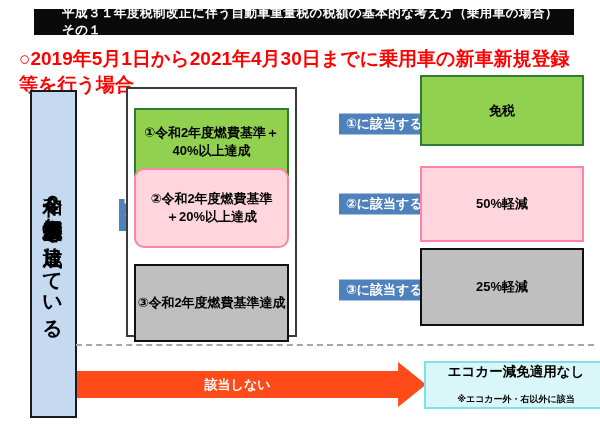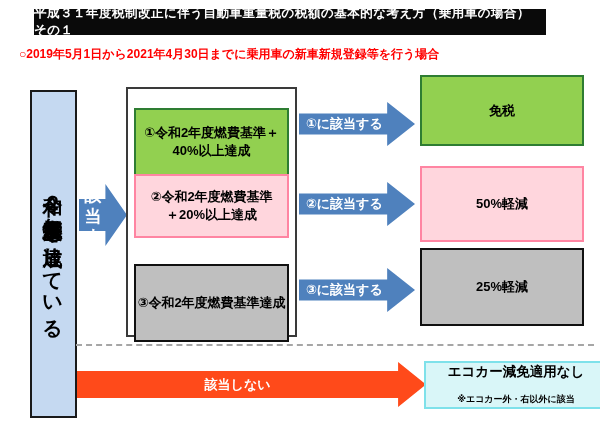--- a/index.html
+++ b/index.html
@@ -2,36 +2,36 @@
 <html><head>
 <meta charset="utf-8">
 <style>
   html,body{margin:0;padding:0;background:#fff;}
   body{font-family:"Liberation Sans","DejaVu Sans",sans-serif;}
   .stage{position:relative;width:600px;height:435px;background:#fff;overflow:hidden;}
 
   .titlebar{
     position:absolute;left:34px;top:9px;width:512px;height:26px;
     background:#0a0a0a;color:#fff;display:flex;align-items:center;justify-content:center;
-    font-size:12.5px;font-weight:bold;letter-spacing:0.5px;
+    font-size:12.5px;font-weight:bold;letter-spacing:0.5px;padding-left:28px;
   }
   .subtitle{
     position:absolute;left:19px;top:46px;width:566px;height:20px;
-    color:#ff0000;font-size:12px;font-weight:bold;
+    color:#ff0000;font-size:19px;font-weight:bold;
   }
 
   .vbox{
     position:absolute;left:30px;top:90px;width:47px;height:328px;
     background:#c5d9f1;border:2px solid #1a1a1a;box-sizing:border-box;
     display:flex;align-items:center;justify-content:center;
     writing-mode:vertical-rl;text-orientation:upright;
     font-size:20px;font-weight:bold;color:#000;letter-spacing:1px;
   }
 
-  .arrow{position:absolute;background:#4f81bd;}
+  .arrow{position:absolute;background:#4f81bd;margin-left:40px;}
   .arrow-applies{
     left:79px;top:184px;width:48px;height:62px;
     clip-path:polygon(0 24%,55% 24%,55% 0,100% 50%,55% 100%,55% 76%,0 76%);
   }
   .arrow-applies .lbl{
     position:absolute;left:0;top:12px;width:58%;height:100%;
     display:flex;align-items:center;justify-content:center;
     color:#fff;font-size:17px;font-weight:bold;line-height:1.2;white-space:pre-line;text-align:center;
   }
   .arrow-row{
@@ -50,21 +50,21 @@
   .container-box{
     position:absolute;left:126px;top:87px;width:171px;height:250px;
     background:#fff;border:2px solid #3a3a3a;box-sizing:border-box;
   }
   .crit{
     position:absolute;left:6px;width:155px;box-sizing:border-box;
     display:flex;align-items:center;justify-content:center;text-align:center;
     font-size:13px;font-weight:bold;color:#000;white-space:pre-line;line-height:1.35;margin-top:16px;
   }
   .crit1{top:3px;height:68px;}
-  .crit2{top:69px;height:64px;}
+  .crit2{top:63px;height:80px;border-radius:10px;}
   .crit3{top:159px;height:78px;}
 
   .result{
     position:absolute;left:420px;width:164px;box-sizing:border-box;
     display:flex;align-items:center;justify-content:center;text-align:center;
     font-size:13px;font-weight:bold;color:#000;
   }
   .res1{top:75px;height:71px;}
   .res2{top:166px;height:76px;text-align:center;}
   .res3{top:248px;height:78px;}

